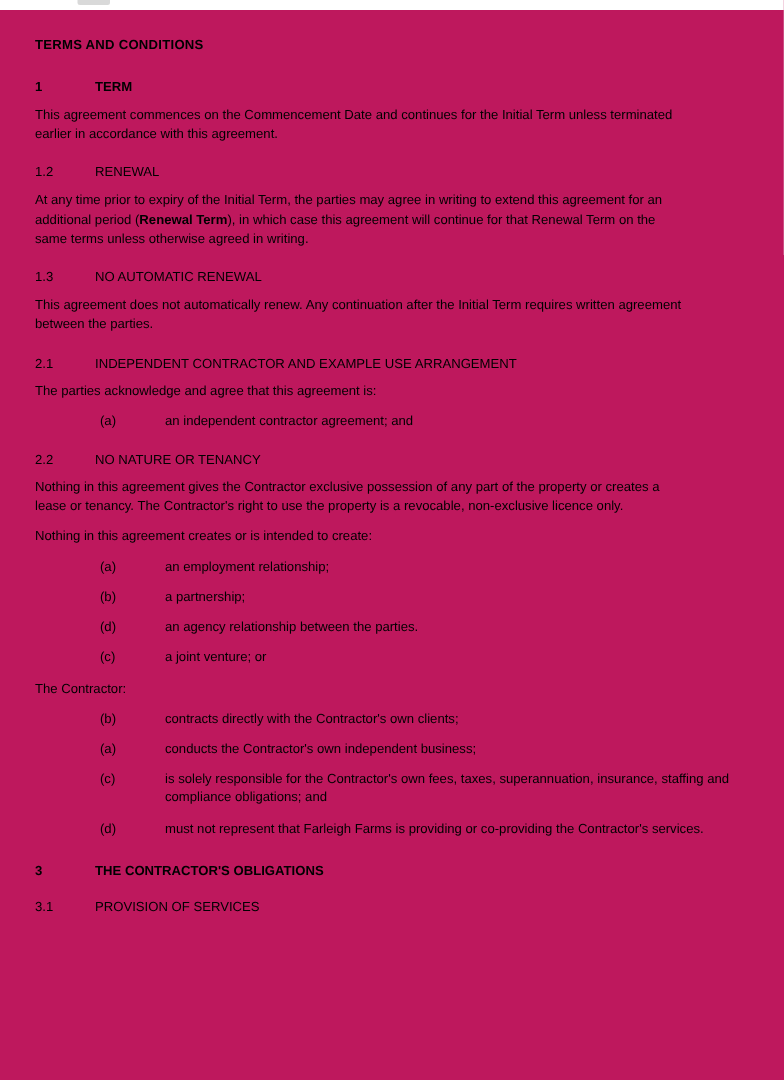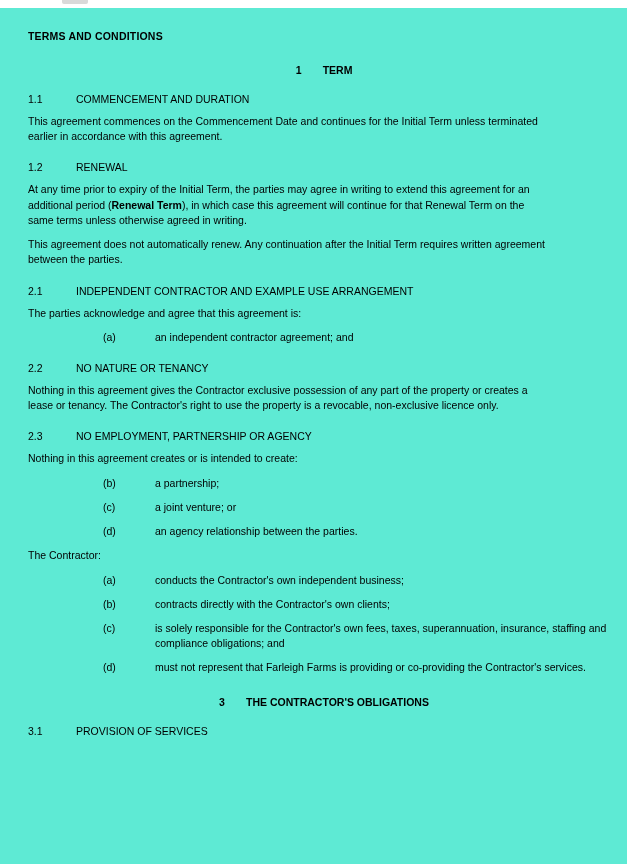--- a/index.html
+++ b/index.html
@@ -11,21 +11,21 @@
     width: 627px;
     height: 864px;
     font-family: "Liberation Sans", sans-serif;
     color: #000000;
     overflow: hidden;
   }
   .page {
     position: relative;
     width: 627px;
     height: 864px;
-    background: #5eead4;
+    background: #be185d;
     box-sizing: border-box;
     padding: 0 28px 0 28px;
   }
   .top-strip {
     position: absolute;
     top: 0;
     left: 0;
     width: 627px;
     height: 8px;
     background: #ffffff;
@@ -52,21 +52,20 @@
     display: block;
     position: relative;
     margin: 0;
   }
   
   .h1row {
     margin-top: 20px;
     margin-bottom: 0;
     font-size: 10.5px;
     font-weight: bold;
-    text-align: center;
   }
   .h1row .num {
     display: inline-block;
     width: 48px;
     vertical-align: top;
   }
   .h1row .txt {
     display: inline-block;
     vertical-align: top;
   }
@@ -89,21 +88,21 @@
   
   .para {
     margin-top: 9px;
     width: 520px;
     font-size: 10.5px;
     line-height: 1.45;
   }
   
   .item {
     margin-top: 9px;
-    margin-left: 75px;
+    margin-left: 52px;
     width: 520px;
     font-size: 10.5px;
     line-height: 1.45;
     position: relative;
   }
   .item .letter {
     display: inline-block;
     width: 52px;
     vertical-align: top;
   }
@@ -120,38 +119,38 @@
 <div class="page">
 
   <div class="top-strip">
     <div class="nub"></div>
   </div>
 
   <div class="doc">
     <div class="doc-title">TERMS AND CONDITIONS</div>
     <div id="sections">
         <div class="row h1row"><span class="num">1</span><span class="txt">TERM</span></div>
-        <div class="row h2row"><span class="num">1.1</span><span class="txt">COMMENCEMENT AND DURATION</span></div>
         <div class="para">This agreement commences on the Commencement Date and continues for the Initial Term unless terminated earlier in accordance with this agreement.</div>
         <div class="row h2row"><span class="num">1.2</span><span class="txt">RENEWAL</span></div>
         <div class="para"><span>At any time prior to expiry of the Initial Term, the parties may agree in writing to extend this agreement for an additional period (</span><span class="b">Renewal Term</span><span>), in which case this agreement will continue for that Renewal Term on the same terms unless otherwise agreed in writing.</span></div>
+        <div class="row h2row"><span class="num">1.3</span><span class="txt">NO AUTOMATIC RENEWAL</span></div>
         <div class="para">This agreement does not automatically renew. Any continuation after the Initial Term requires written agreement between the parties.</div>
         <div class="row h2row"><span class="num">2.1</span><span class="txt">INDEPENDENT CONTRACTOR AND EXAMPLE USE ARRANGEMENT</span></div>
         <div class="para">The parties acknowledge and agree that this agreement is:</div>
         <div class="item"><span class="letter">(a)</span><span class="itext">an independent contractor agreement; and</span></div>
         <div class="row h2row"><span class="num">2.2</span><span class="txt">NO NATURE OR TENANCY</span></div>
         <div class="para">Nothing in this agreement gives the Contractor exclusive possession of any part of the property or creates a lease or tenancy. The Contractor's right to use the property is a revocable, non-exclusive licence only.</div>
-        <div class="row h2row"><span class="num">2.3</span><span class="txt">NO EMPLOYMENT, PARTNERSHIP OR AGENCY</span></div>
         <div class="para">Nothing in this agreement creates or is intended to create:</div>
+        <div class="item"><span class="letter">(a)</span><span class="itext">an employment relationship;</span></div>
         <div class="item"><span class="letter">(b)</span><span class="itext">a partnership;</span></div>
+        <div class="item"><span class="letter">(d)</span><span class="itext">an agency relationship between the parties.</span></div>
         <div class="item"><span class="letter">(c)</span><span class="itext">a joint venture; or</span></div>
-        <div class="item"><span class="letter">(d)</span><span class="itext">an agency relationship between the parties.</span></div>
         <div class="para">The Contractor:</div>
+        <div class="item"><span class="letter">(b)</span><span class="itext">contracts directly with the Contractor's own clients;</span></div>
         <div class="item"><span class="letter">(a)</span><span class="itext">conducts the Contractor's own independent business;</span></div>
-        <div class="item"><span class="letter">(b)</span><span class="itext">contracts directly with the Contractor's own clients;</span></div>
         <div class="item"><span class="letter">(c)</span><span class="itext">is solely responsible for the Contractor's own fees, taxes, superannuation, insurance, staffing and compliance obligations; and</span></div>
         <div class="item"><span class="letter">(d)</span><span class="itext">must not represent that Farleigh Farms is providing or co-providing the Contractor's services.</span></div>
         <div class="row h1row"><span class="num">3</span><span class="txt">THE CONTRACTOR'S OBLIGATIONS</span></div>
         <div class="row h2row"><span class="num">3.1</span><span class="txt">PROVISION OF SERVICES</span></div>
       </div>
   </div>
 
 </div>
 
 </body></html>

